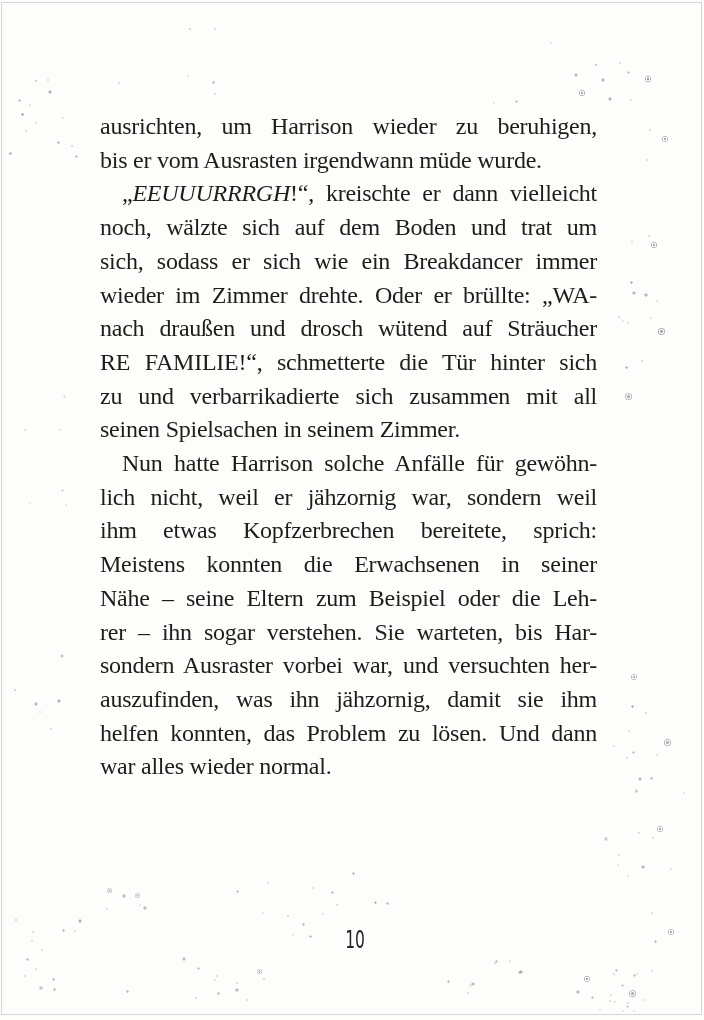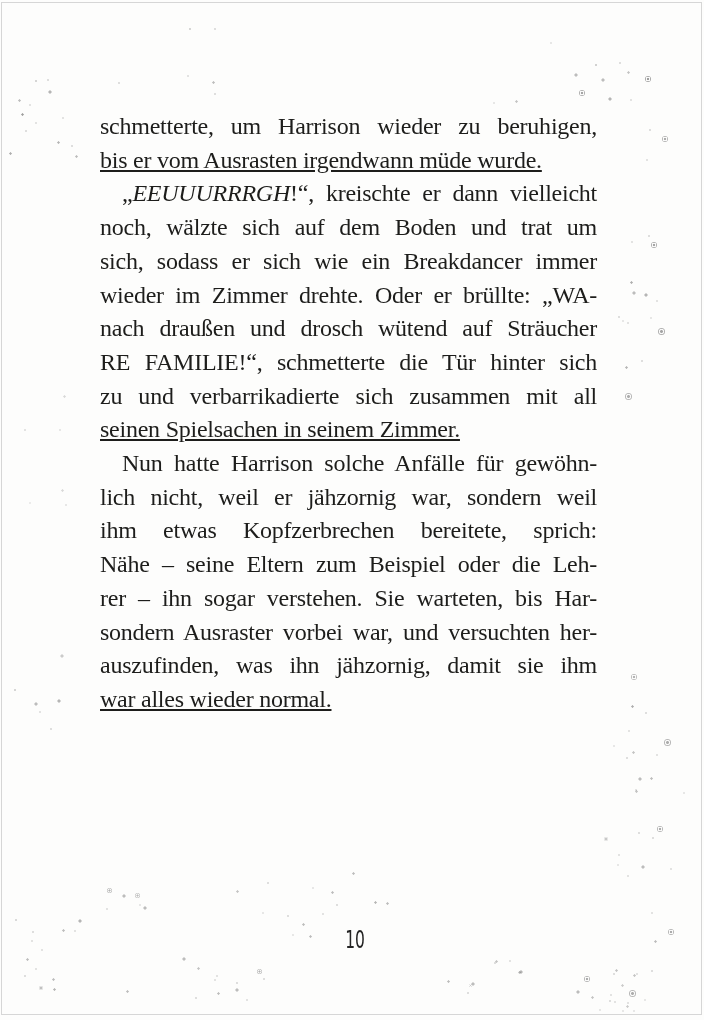--- a/index.html
+++ b/index.html
@@ -11,21 +11,21 @@
   }
   .frame{
     position:absolute;left:1px;top:2px;right:2px;bottom:5px;
     border:1px solid #d6d6d6;pointer-events:none;
   }
   .text-block{
     position:absolute;left:100px;top:110px;width:497px;
     color:#1d1d1b;font-size:24px;line-height:33.7px;letter-spacing:-0.01em;
   }
   .line{text-align:justify;text-align-last:justify;}
-  .line.last{text-align:left;text-align-last:left;text-decoration:underline;}
+  .line.last{text-align:left;text-align-last:left;}
   .line.first{text-indent:22px;}
   .it{font-style:italic;}
   .page-number{
     position:absolute;top:927px;left:355px;transform:translateX(-50%) scaleX(0.62);
     transform-origin:center top;
     font-family:"DejaVu Sans","Liberation Sans",sans-serif;
     font-size:25px;font-weight:500;color:#242424;line-height:1;
   }
   .dot{position:absolute;border-radius:50%;pointer-events:none;}
   .dot.solid{background:radial-gradient(circle,#6e6e6e 0 45%,rgba(110,110,110,0) 72%);}
@@ -192,33 +192,35 @@
       <div class="dot solid" style="left: 622px; top: 1010px; width: 2px; height: 2px; opacity: 0.25;"></div>
       <div class="dot solid" style="left: 633px; top: 1010px; width: 2px; height: 2px; opacity: 0.25;"></div>
       <div class="dot solid" style="left: 494.5px; top: 959.5px; width: 3px; height: 3px; opacity: 0.4;"></div>
       <div class="dot solid" style="left: 509px; top: 960px; width: 2px; height: 2px; opacity: 0.3;"></div>
       <div class="dot solid" style="left: 517.5px; top: 970.5px; width: 3px; height: 3px; opacity: 0.4;"></div>
       <div class="dot ring" style="left: 468.5px; top: 983.5px; width: 3px; height: 3px; opacity: 0.35;"></div>
       <div class="dot solid" style="left: 625.5px; top: 1004.5px; width: 3px; height: 3px; opacity: 0.35;"></div>
       <div class="dot solid" style="left: 644px; top: 999px; width: 2px; height: 2px; opacity: 0.25;"></div>
     </div>
   <div class="text-block" id="text-block">
-      <div class="line"><span>schmetterte, um Harrison wieder zu beruhigen,</span></div>
+      <div class="line"><span>ausrichten, um Harrison wieder zu beruhigen,</span></div>
       <div class="line last"><span>bis er vom Ausrasten irgendwann müde wurde.</span></div>
       <div class="line first"><span>„</span><span class="it">EEUUURRRGH</span><span>!“, kreischte er dann vielleicht</span></div>
       <div class="line"><span>noch, wälzte sich auf dem Boden und trat um</span></div>
       <div class="line"><span>sich, sodass er sich wie ein Breakdancer immer</span></div>
       <div class="line"><span>wieder im Zimmer drehte. Oder er brüllte: „WA-</span></div>
       <div class="line"><span>nach draußen und drosch wütend auf Sträucher</span></div>
       <div class="line"><span>RE FAMILIE!“, schmetterte die Tür hinter sich</span></div>
       <div class="line"><span>zu und verbarrikadierte sich zusammen mit all</span></div>
       <div class="line last"><span>seinen Spielsachen in seinem Zimmer.</span></div>
       <div class="line first"><span>Nun hatte Harrison solche Anfälle für gewöhn-</span></div>
       <div class="line"><span>lich nicht, weil er jähzornig war, sondern weil</span></div>
       <div class="line"><span>ihm etwas Kopfzerbrechen bereitete, sprich:</span></div>
+      <div class="line"><span>Meistens konnten die Erwachsenen in seiner</span></div>
       <div class="line"><span>Nähe – seine Eltern zum Beispiel oder die Leh-</span></div>
       <div class="line"><span>rer – ihn sogar verstehen. Sie warteten, bis Har-</span></div>
       <div class="line"><span>sondern Ausraster vorbei war, und versuchten her-</span></div>
       <div class="line"><span>auszufinden, was ihn jähzornig, damit sie ihm</span></div>
+      <div class="line"><span>helfen konnten, das Problem zu lösen. Und dann</span></div>
       <div class="line last"><span>war alles wieder normal.</span></div>
     </div>
   <div class="page-number">10</div>
 </div>
 
 </body></html>

